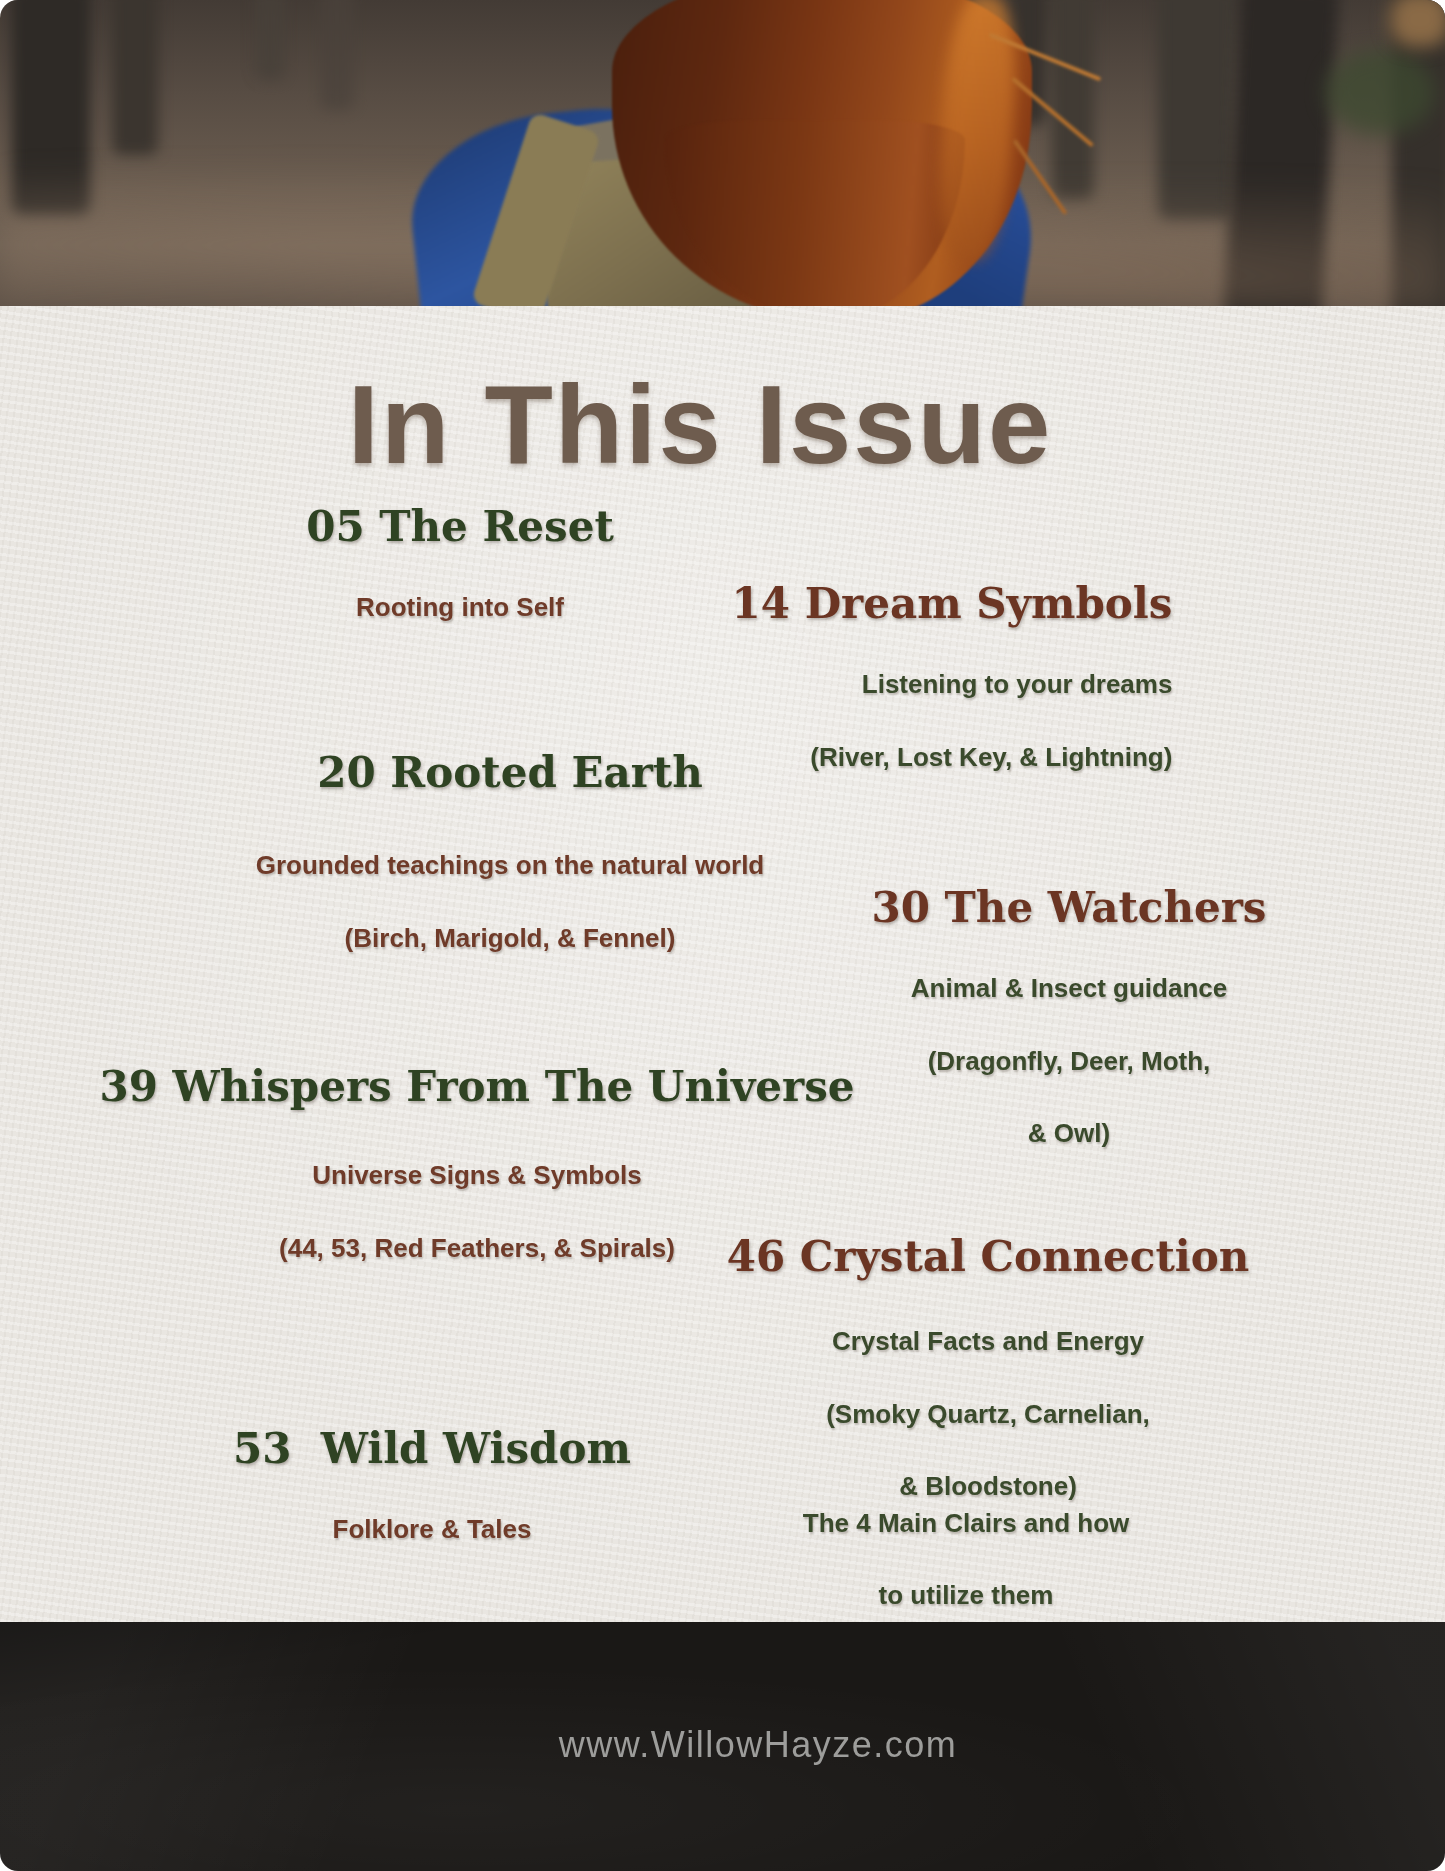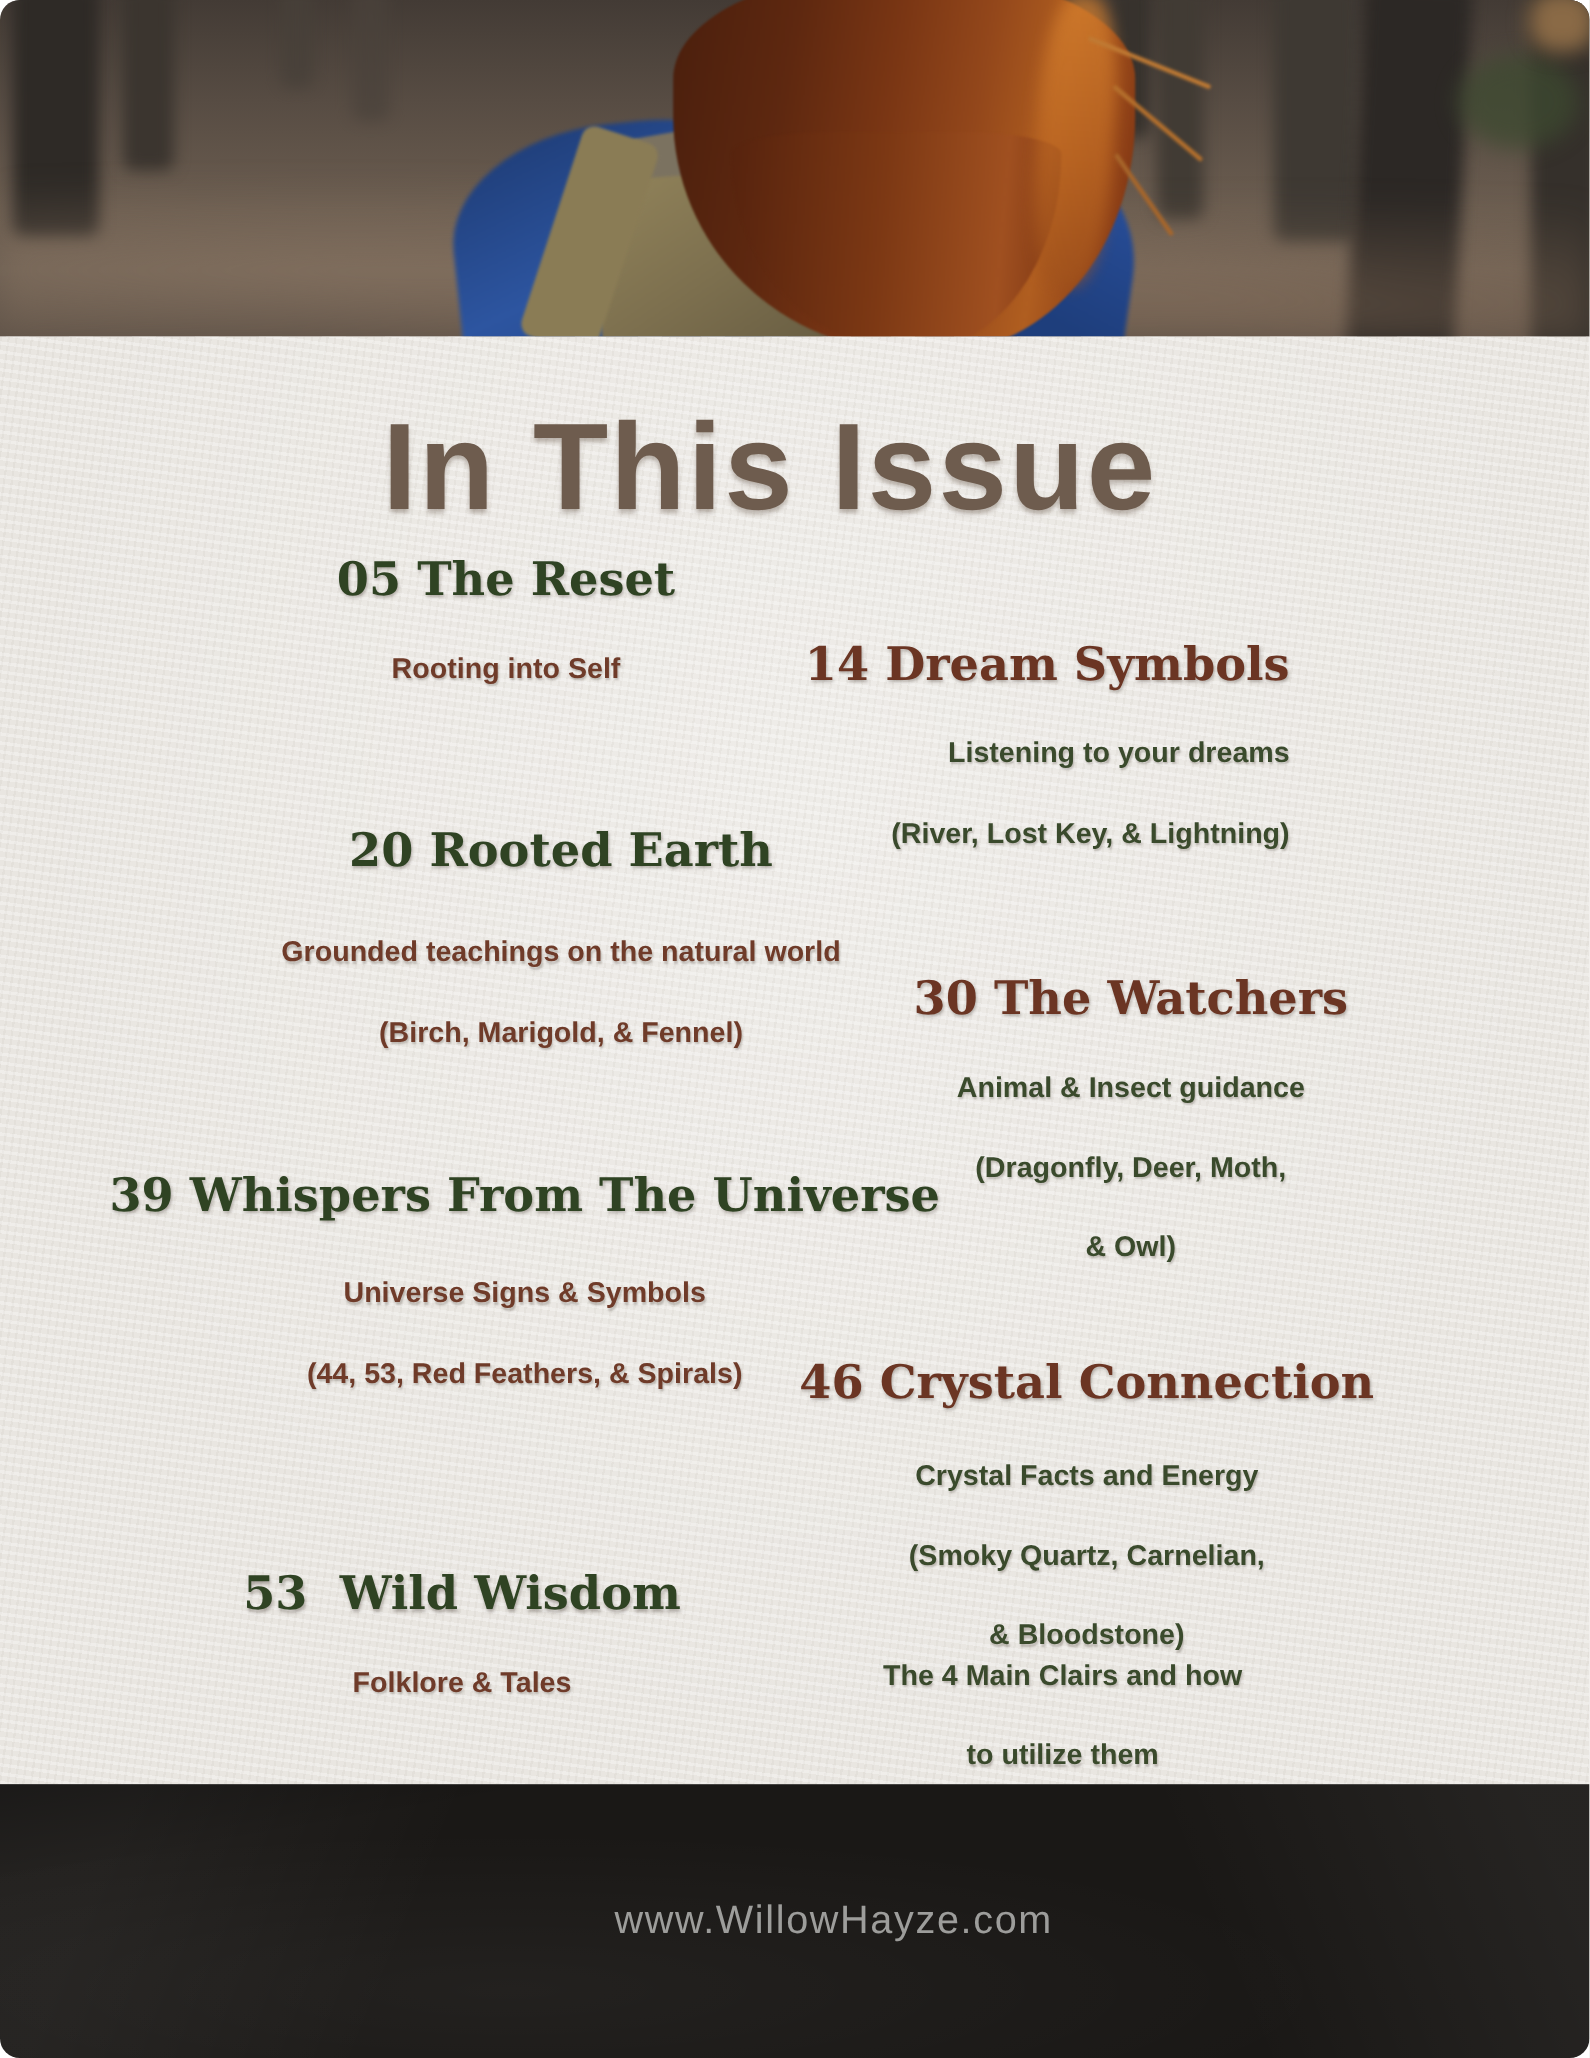--- a/index.html
+++ b/index.html
@@ -109,41 +109,41 @@
       <div class="esub subgreen">Listening to your dreams</div>
       <div class="esub subgreen" style="margin-top:0;">(River, Lost Key, &amp; Lightning)</div>
     </div>
 
     <div class="entry" style="left:510px;top:406px;">
       <div class="etitle green">20 Rooted Earth</div>
       <div class="esub submaroon" style="margin-top:14px;">Grounded teachings on the natural world</div>
       <div class="esub submaroon" style="margin-top:0;">(Birch, Marigold, &amp; Fennel)</div>
     </div>
 
-    <div class="entry" style="left:1028px;top:541px;">
+    <div class="entry" style="left:1069px;top:541px;">
       <div class="etitle maroon">30 The Watchers</div>
       <div class="esub subgreen">Animal &amp; Insect guidance</div>
       <div class="esub subgreen" style="margin-top:0;">(Dragonfly, Deer, Moth,</div>
       <div class="esub subgreen" style="margin-top:0;">&amp; Owl)</div>
     </div>
 
     <div class="entry" style="left:477px;top:720px;">
       <div class="etitle green">39 Whispers From The Universe</div>
       <div class="esub submaroon" style="margin-top:10px;">Universe Signs &amp; Symbols</div>
       <div class="esub submaroon" style="margin-top:0;">(44, 53, Red Feathers, &amp; Spirals)</div>
     </div>
 
     <div class="entry" style="left:988px;top:890px;">
       <div class="etitle maroon">46 Crystal Connection</div>
       <div class="esub subgreen" style="margin-top:6px;">Crystal Facts and Energy</div>
       <div class="esub subgreen" style="margin-top:0;">(Smoky Quartz, Carnelian,</div>
       <div class="esub subgreen" style="margin-top:0;">&amp; Bloodstone)</div>
     </div>
 
-    <div class="entry" style="left:420px;top:1082px;">
+    <div class="entry" style="left:432px;top:1082px;">
       <div class="etitle green">53  Wild Wisdom</div>
       <div class="esub submaroon">Folklore &amp; Tales</div>
     </div>
 
     <div class="entry" style="left:966px;top:1156px;">
       <div class="esub subgreen" style="margin-top:6px;">The 4 Main Clairs and how</div>
       <div class="esub subgreen" style="margin-top:0;">to utilize them</div>
     </div>
   </div>
 

